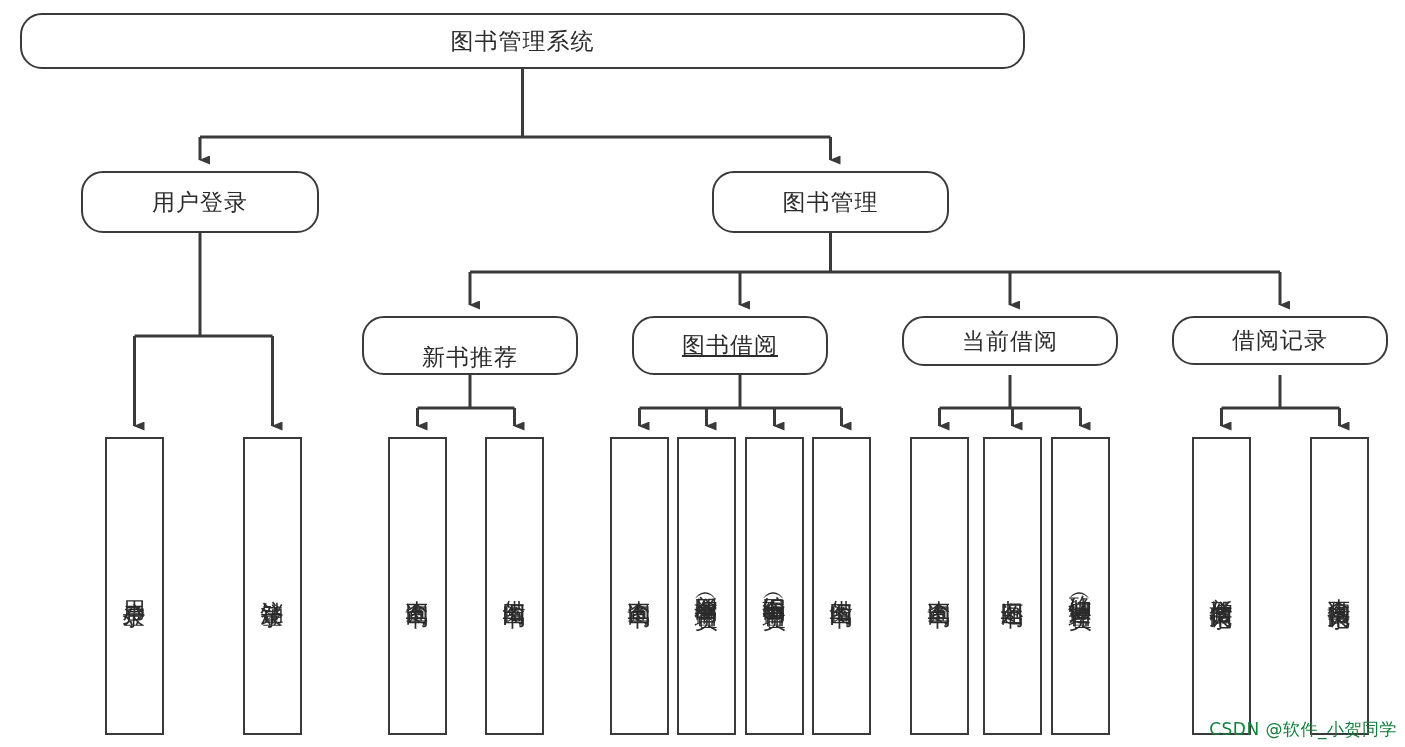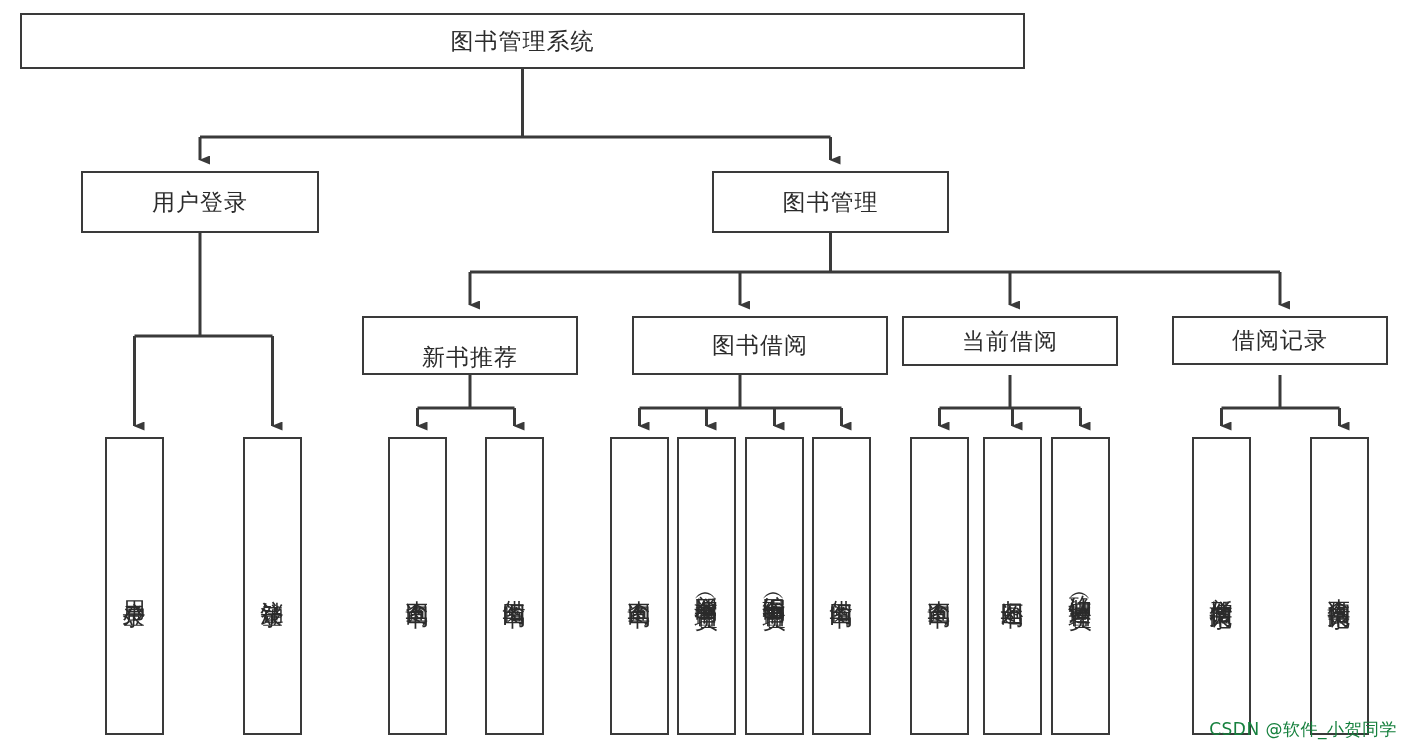--- a/index.html
+++ b/index.html
@@ -27,20 +27,21 @@
     border: 2px solid #3a3a3a;
     background: #ffffff;
     color: #2b2b2b;
   }
   .node-h {
     display: flex;
     align-items: center;
     justify-content: center;
     font-size: 23px;
     letter-spacing: 1px;
+    border-radius: 22px;
   }
   .node-v {
     display: flex;
     align-items: center;
     justify-content: center;
     overflow: hidden;
   }
   .node-v .vtext {
     writing-mode: vertical-rl;
     text-orientation: upright;
@@ -113,21 +114,21 @@
     </div>
     <div class="node-box node-h" style="left: 81px; top: 171px; width: 238px; height: 62px;">
       <span>用户登录</span>
     </div>
     <div class="node-box node-h" style="left: 712px; top: 171px; width: 237px; height: 62px;">
       <span>图书管理</span>
     </div>
     <div class="node-box node-h" style="left: 362px; top: 316px; width: 216px; height: 59px; align-items: flex-end;">
       <span>新书推荐</span>
     </div>
-    <div class="node-box node-h" style="left: 632px; top: 316px; width: 256px; height: 59px;">
+    <div class="node-box node-h" style="left: 632px; top: 316px; width: 196px; height: 59px; text-decoration: underline;">
       <span>图书借阅</span>
     </div>
     <div class="node-box node-h" style="left: 902px; top: 316px; width: 216px; height: 50px;">
       <span>当前借阅</span>
     </div>
     <div class="node-box node-h" style="left: 1172px; top: 316px; width: 216px; height: 49px;">
       <span>借阅记录</span>
     </div>
     <div class="node-box node-v" style="left: 105px; top: 437px; width: 59px; height: 298px;">
       <span class="vtext">用户登录</span>

